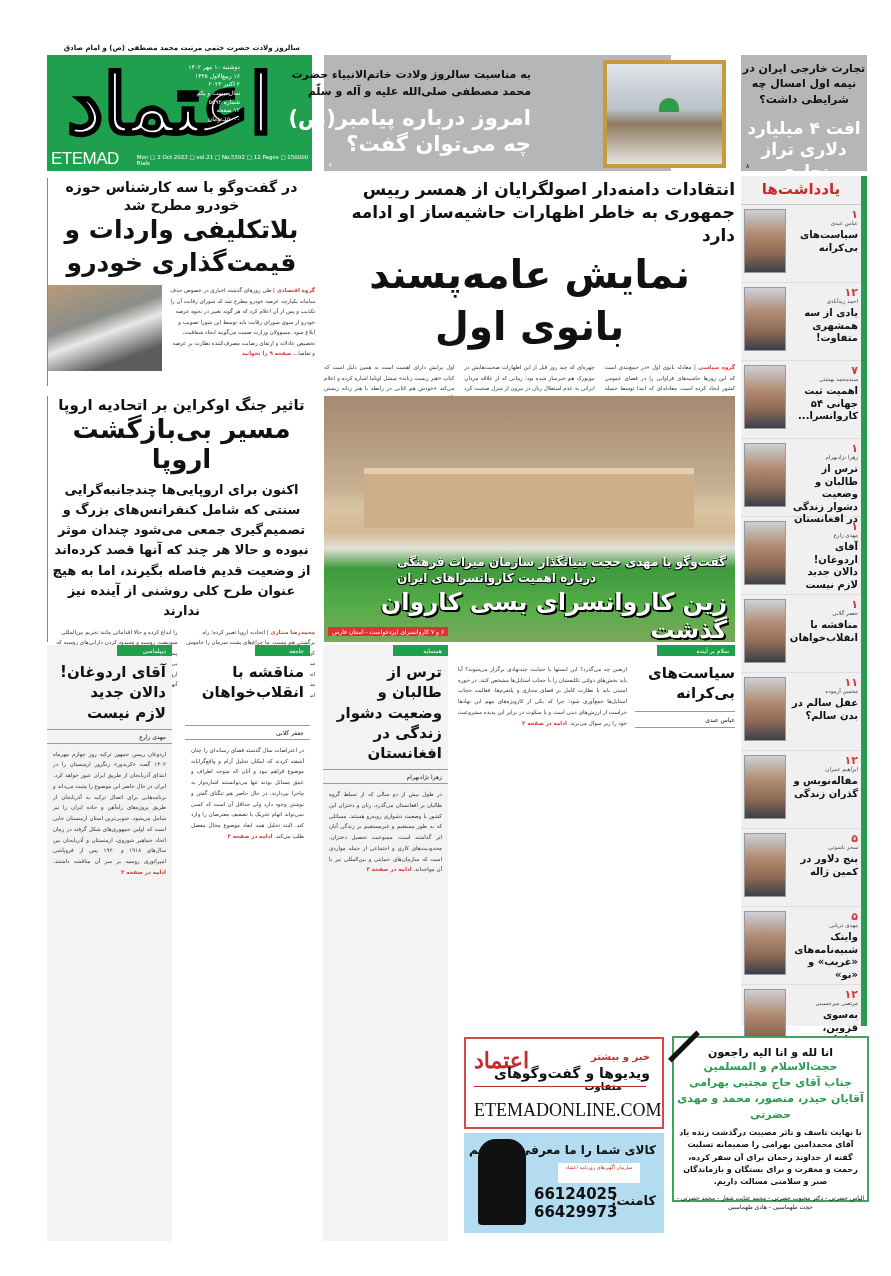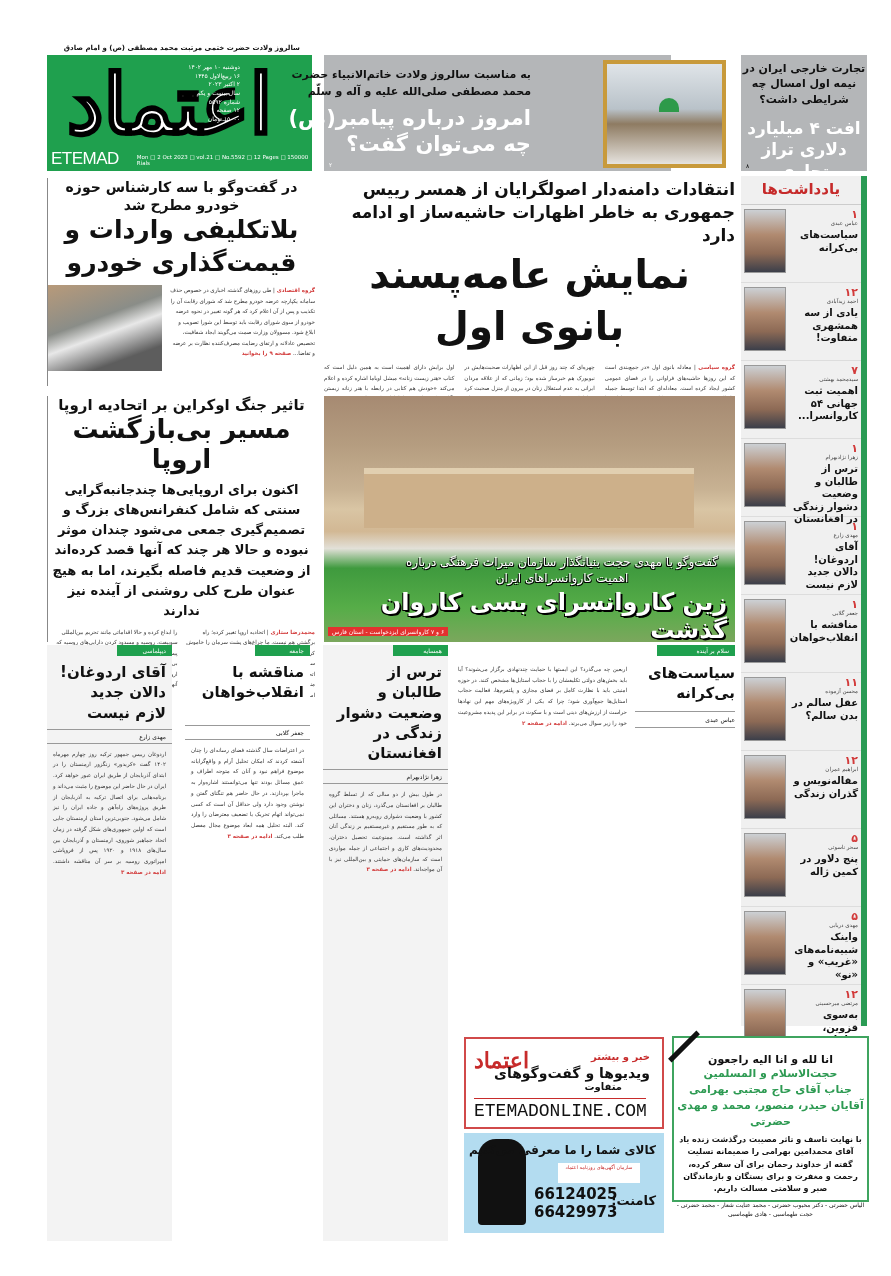--- a/index.html
+++ b/index.html
@@ -43,21 +43,21 @@
   
   #eu{left:47px;top:396px;width:268px;height:246px;border-left:1px solid #888}
   #eu .kicker{font-size:15px;font-weight:bold;text-align:center}
   #eu .head{font-size:26px;font-weight:bold;text-align:center;margin-top:0}
   #eu .dek{font-size:13px;font-weight:bold;text-align:center;line-height:1.55;margin-top:6px}
   #eu .cols{display:flex;gap:8px;margin-top:6px}
   #eu .cols div{flex:1;font-size:5.5px;line-height:1.9;color:#333}
   
   #cara{left:324px;top:396px;width:411px;height:246px;overflow:hidden;background:linear-gradient(180deg,#a68a72 0%,#b59d80 20%,#c8b293 38%,#d9c5a4 46%,#d2b894 55%,#e2e0d8 62%,#3f9a3e 70%,#56ad48 86%,#7ba75d 100%)}
   #cara .bld{position:absolute;left:40px;top:72px;width:330px;height:60px;background:#cdb08a;border-top:6px solid #e1cfb0}
-  #cara .kick{position:absolute;right:8px;top:158px;font-size:12px;font-weight:normal;color:#fff;text-shadow:1px 1px 0 #000,-1px 1px 0 #000;text-align:center;line-height:1.35}
+  #cara .kick{position:absolute;right:8px;top:158px;font-size:12px;font-weight:bold;color:#fff;text-shadow:1px 1px 0 #000,-1px 1px 0 #000;text-align:left;line-height:1.35}
   #cara .head{position:absolute;right:8px;top:192px;font-size:24px;font-weight:bold;color:#fff;text-shadow:2px 2px 0 #000,-1px 1px 0 #000}
   #cara .cap{position:absolute;left:4px;bottom:6px;background:#e3312f;color:#fff;font-size:6px;padding:1px 4px}
   
   #notes{left:741px;top:176px;width:126px;height:850px;background:#f0f0f0;border-right:6px solid #2a9b54}
   #notes .title{font-size:15px;font-weight:bold;color:#c62a2a;text-align:center;padding:4px 0 6px;border-bottom:1px solid #ccc}
   .note{display:flex;gap:3px;padding:4px 3px;height:78px;border-bottom:1px solid #ddd}
   .note .pic{width:42px;height:64px;background:linear-gradient(180deg,#ccd0d4 0%,#b08a70 40%,#8d6a55 70%,#3c3f4a 100%);border:1px solid #999;flex:none}
   .note .t{flex:1;text-align:right}
   .note .pg{font-size:11px;font-weight:bold;color:#d23a3a;line-height:1}
   .note .au{font-size:5.5px;color:#444}
@@ -77,29 +77,29 @@
   #col-opinion .left{flex:1;font-size:5.5px;line-height:1.95;color:#333;text-align:justify}
   #col-opinion .right{width:100px}
   #col-opinion .hd{font-size:15px;font-weight:bold;line-height:1.3;text-align:right;padding-bottom:8px;border-bottom:1px solid #999}
   #col-opinion .au{font-size:6px;padding:4px 0;border-bottom:1px solid #999}
   
   #ad-online{left:464px;top:1037px;width:200px;height:92px;border:2px solid #d14a4a;background:#fff}
   #ad-online .logo{position:absolute;left:8px;top:8px;font-size:22px;font-weight:bold;color:#c72b2b;font-family:"DejaVu Serif",serif}
   #ad-online .l1{position:absolute;right:12px;top:12px;font-size:10px;color:#c72b2b;font-weight:bold}
   #ad-online .l2{position:absolute;right:12px;top:26px;font-size:14px;font-weight:bold}
   #ad-online .l3{position:absolute;right:40px;top:42px;font-size:10px;font-weight:bold}
-  #ad-online .url{position:absolute;left:0;right:8px;bottom:6px;text-align:center;font-family:Liberation Mono, monospace;font-size:18px;direction:ltr;border-top:1px solid #c72b2b;padding-top:2px;margin:0 8px}
+  #ad-online .url{position:absolute;left:0;right:8px;bottom:6px;text-align:center;font-family:Liberation Serif, serif;font-size:18px;direction:ltr;border-top:1px solid #c72b2b;padding-top:13px;margin:0 8px}
   #ad-phone{left:464px;top:1133px;width:200px;height:100px;background:#b3dcf0}
   #ad-phone .men{position:absolute;left:14px;top:6px;width:48px;height:86px;background:#111;border-radius:18px 18px 4px 4px}
   #ad-phone .head{position:absolute;right:8px;top:10px;font-size:12px;font-weight:bold}
   #ad-phone .box{position:absolute;right:24px;top:30px;width:82px;height:20px;background:#fff;font-size:5px;color:#c72b2b;text-align:center;line-height:1.8}
   #ad-phone .tel{position:absolute;right:8px;top:60px;font-size:13px;font-weight:bold}
   #ad-phone .nums{position:absolute;left:70px;top:52px;font-size:15px;font-weight:bold;direction:ltr;line-height:1.2}
   #ad-condol{left:672px;top:1036px;width:197px;height:166px;border:2px solid #3fa45f;background:#fff;text-align:center}
-  #ad-condol .l1{font-size:11px;font-weight:bold;margin-top:15px}
+  #ad-condol .l1{font-size:11px;font-weight:bold;margin-top:8px}
   #ad-condol .l2{font-size:11px;font-weight:bold;color:#2d9a52;line-height:1.45}
   #ad-condol .body{font-size:8px;font-weight:bold;line-height:1.55;margin-top:4px;padding:0 4px}
   #ad-condol .sig{font-size:6px;margin-top:4px;line-height:1.6}
   #ad-condol .ribbon{position:absolute;left:-10px;top:6px;width:40px;height:5px;background:#111;transform:rotate(-45deg)}
 </style>
 </head>
 <body>
 
 <div id="mast-note" class="abs">سالروز ولادت حضرت ختمی مرتبت محمد مصطفی (ص) و امام صادق (ع) را تبریک می‌گوییم</div>
 <div id="mast" class="abs">

